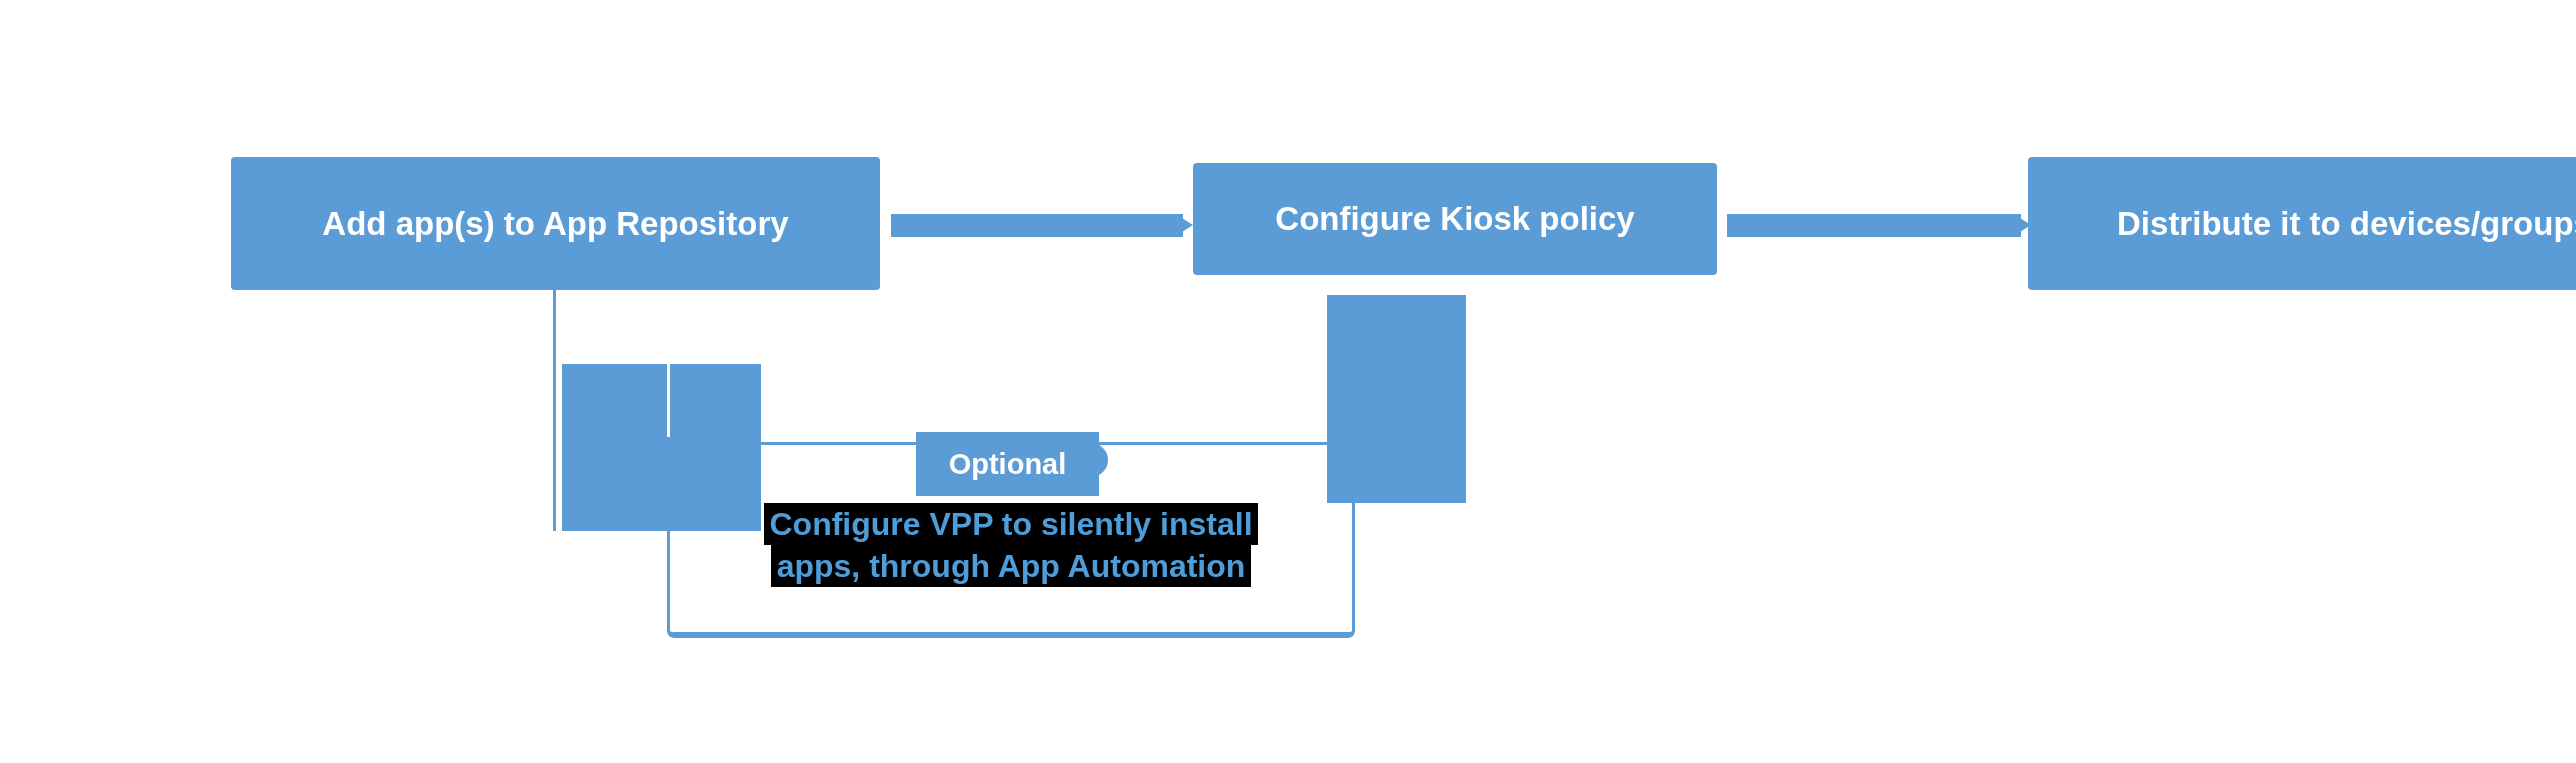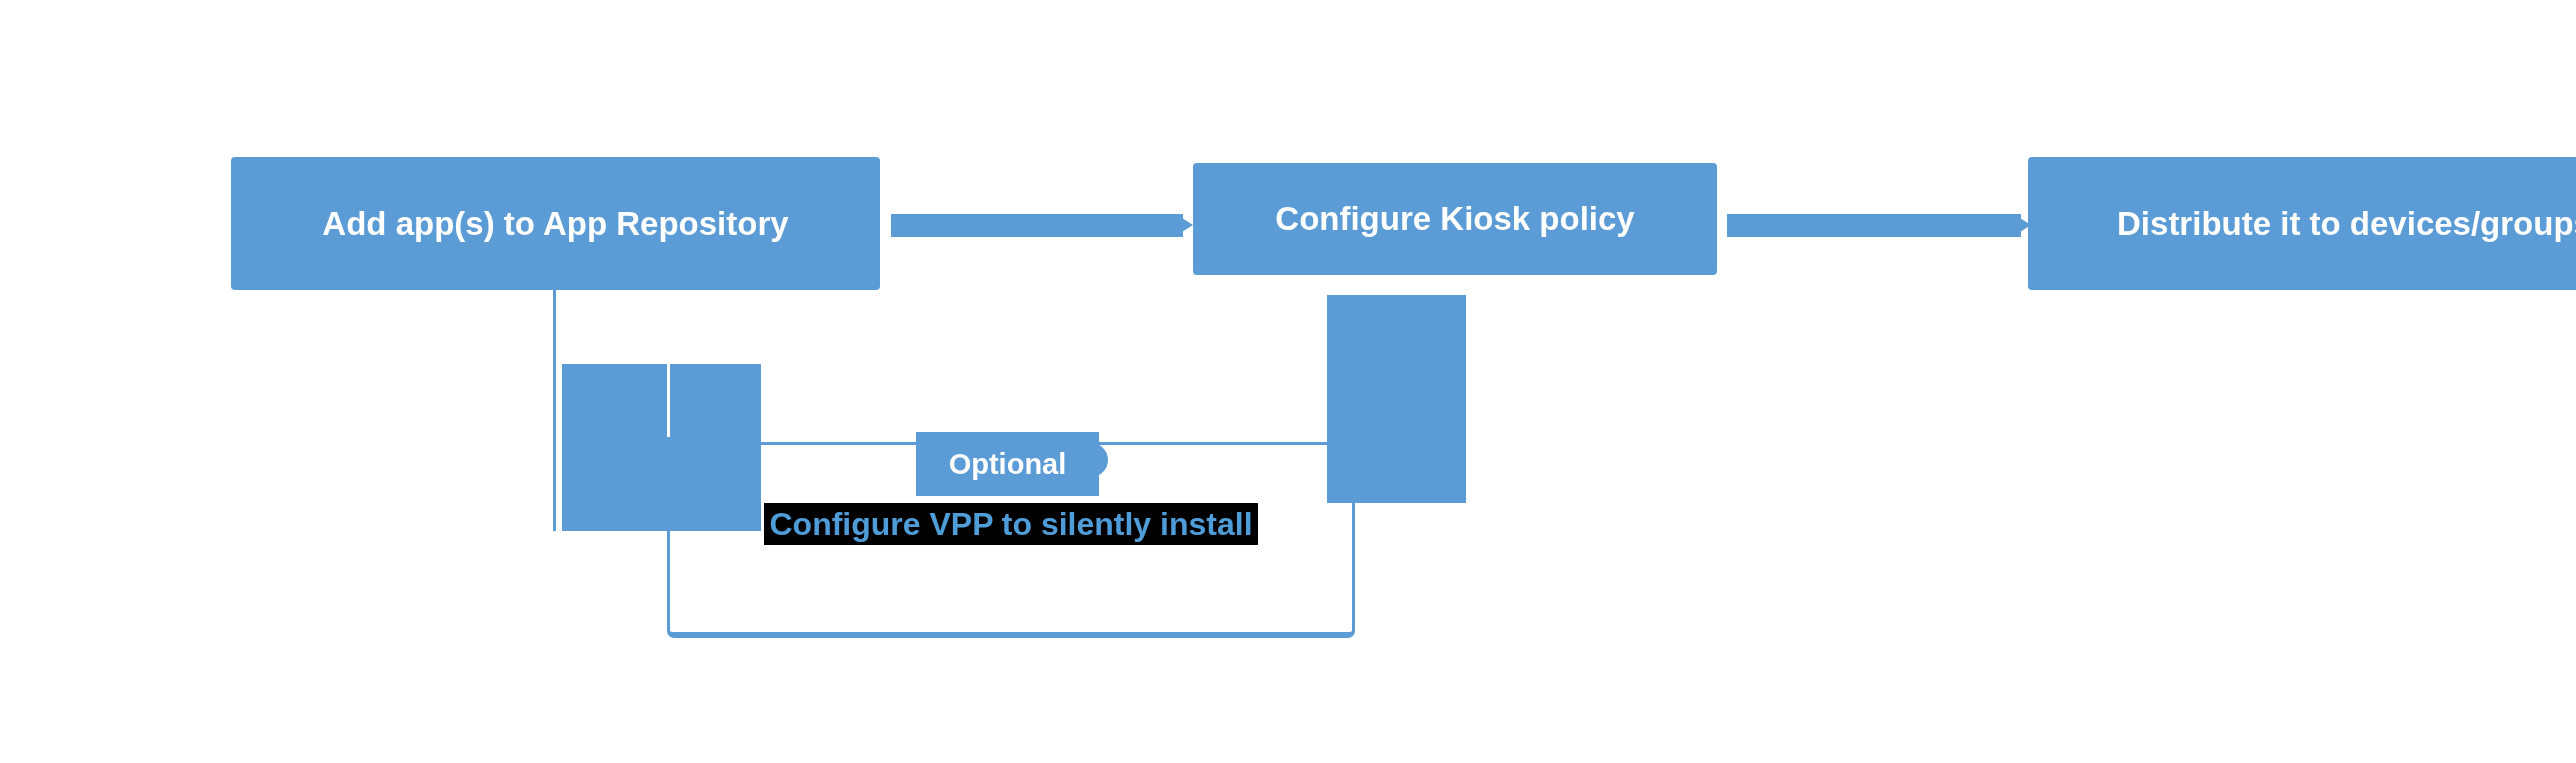--- a/index.html
+++ b/index.html
@@ -145,20 +145,21 @@
 </head>
 <body>
 
 <div class="canvas">
 
   <div class="loop-outline"></div>
   <div class="drop-line"></div>
 
   <div class="optional-note">
     <div><span class="note-line">Configure VPP to silently install</span></div>
+    <div><span class="note-line">apps, through App Automation</span></div>
   </div>
 
   <div class="block-a"></div>
   <div class="block-a-gap"></div>
   <div class="block-b"></div>
 
   <div class="optional-badge-bump"></div>
   <div class="optional-badge">
     <span>Optional</span>
   </div>

